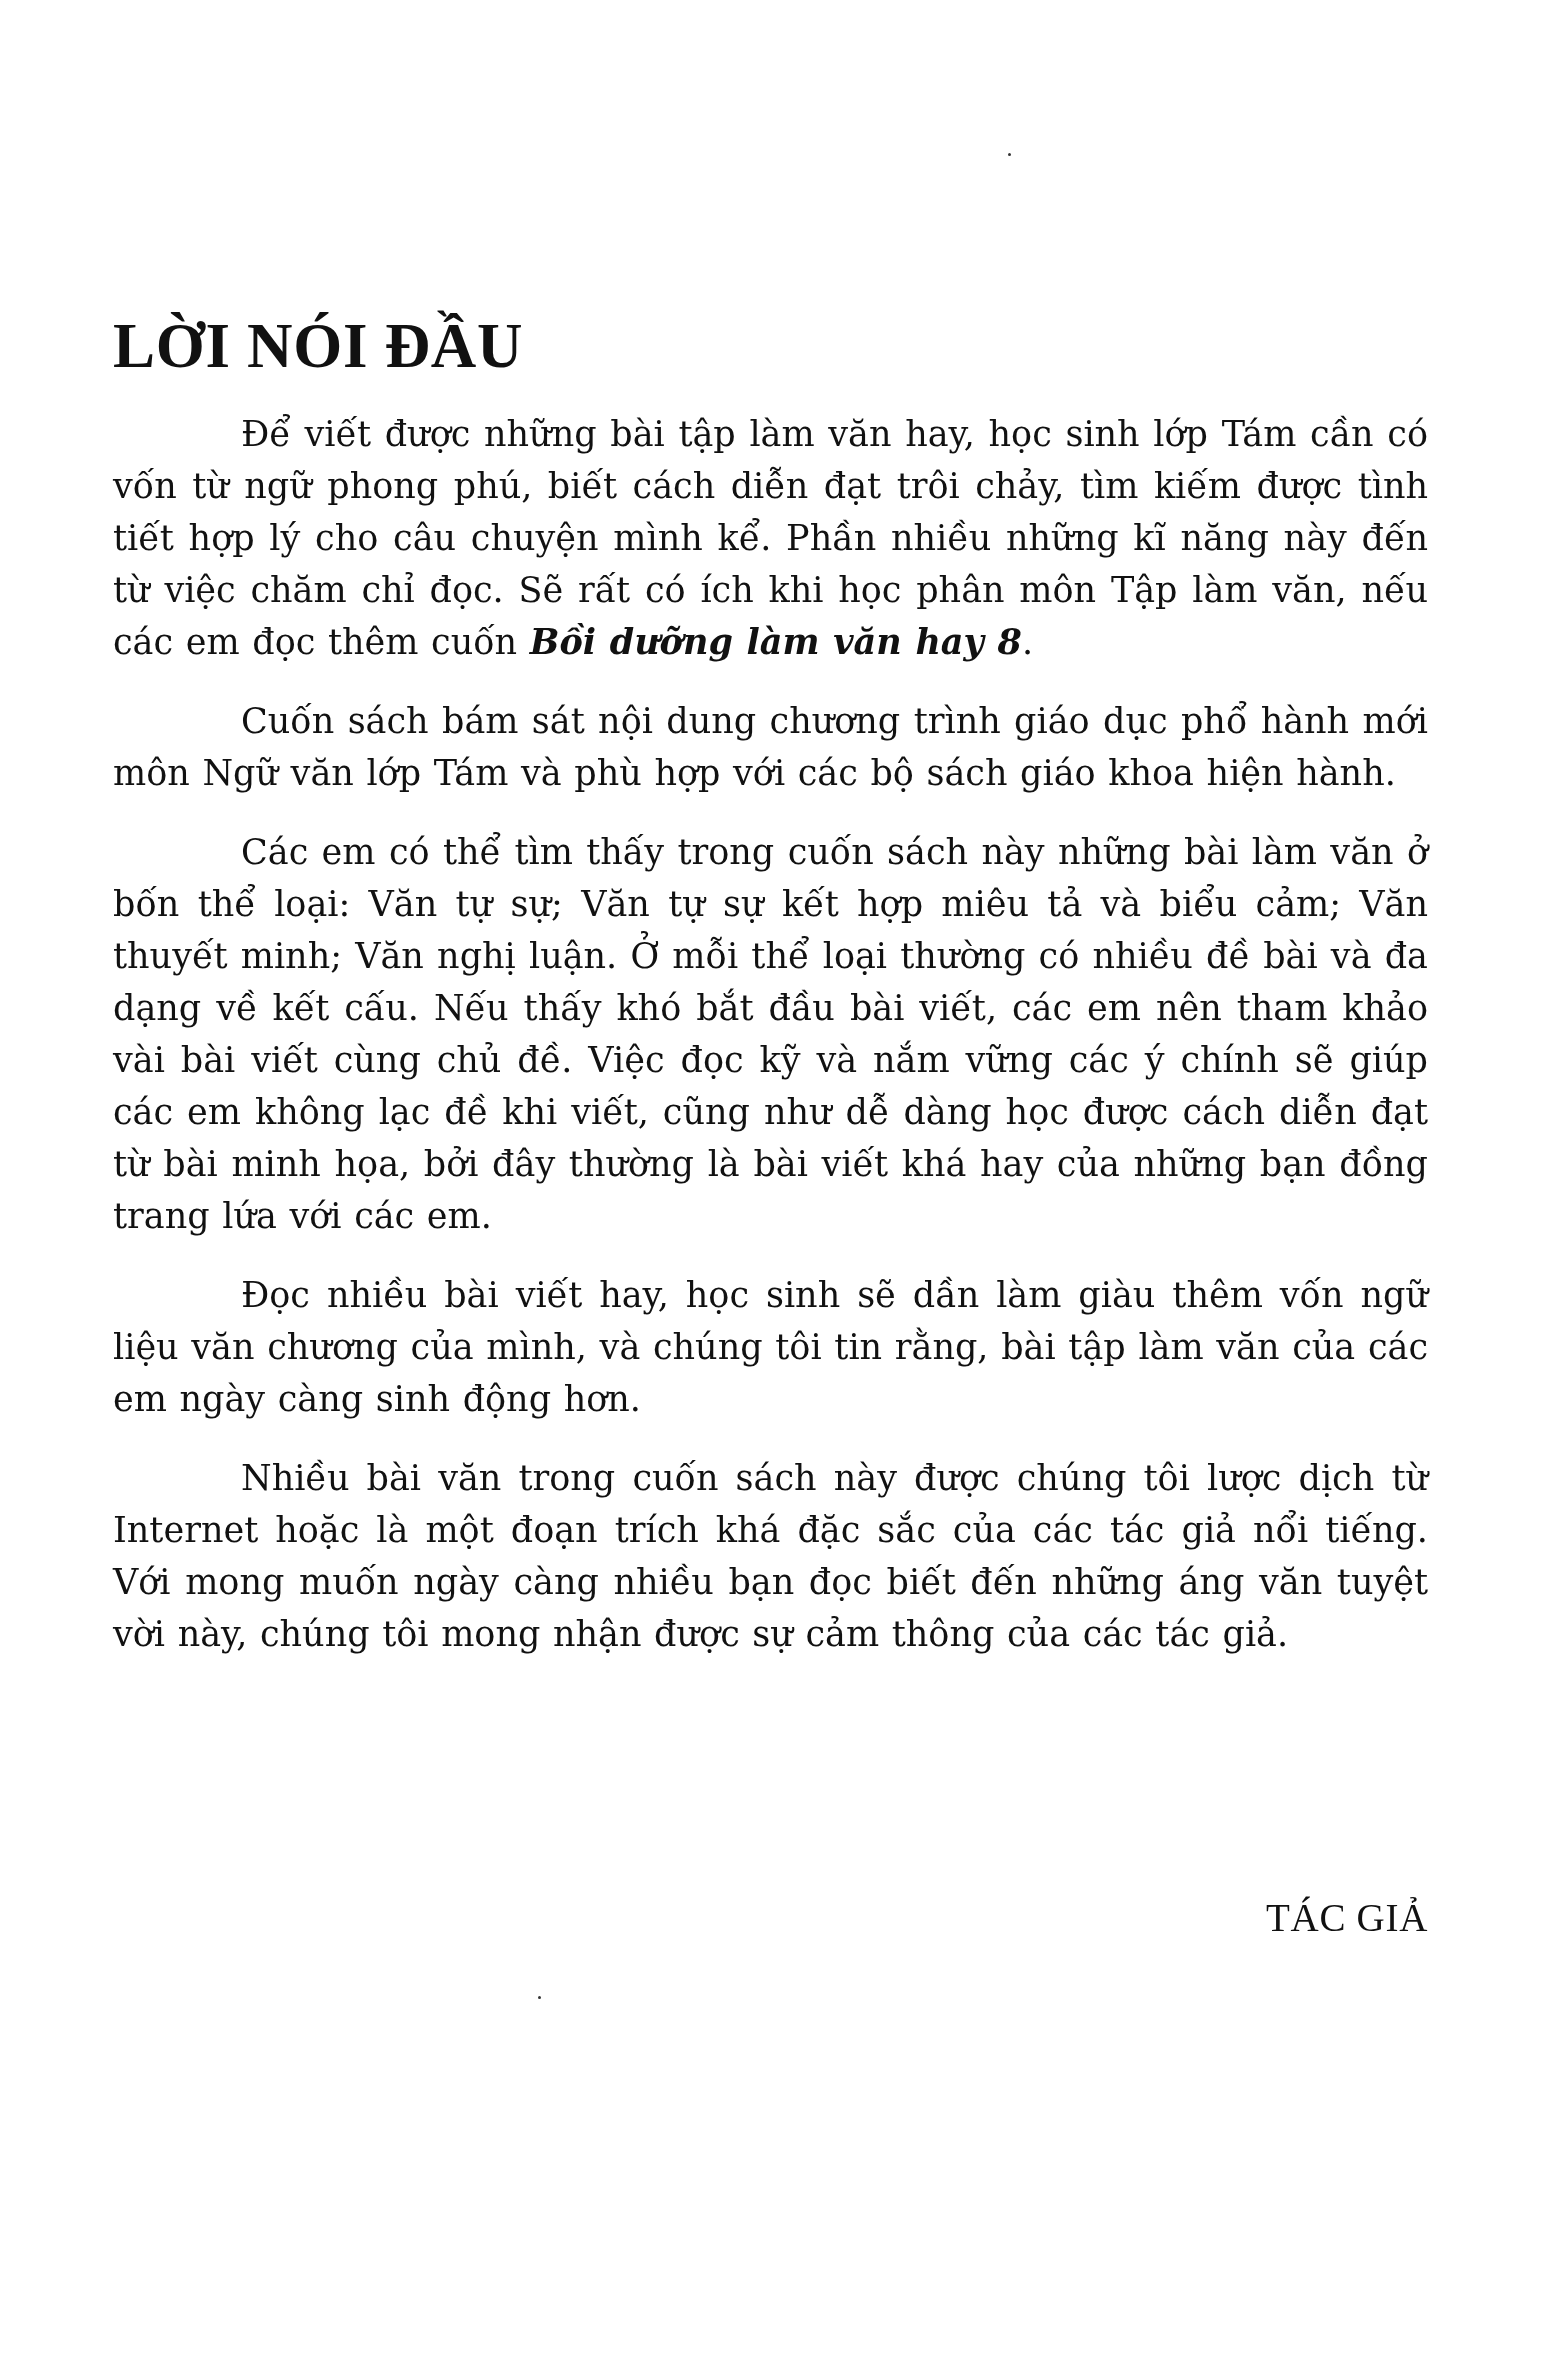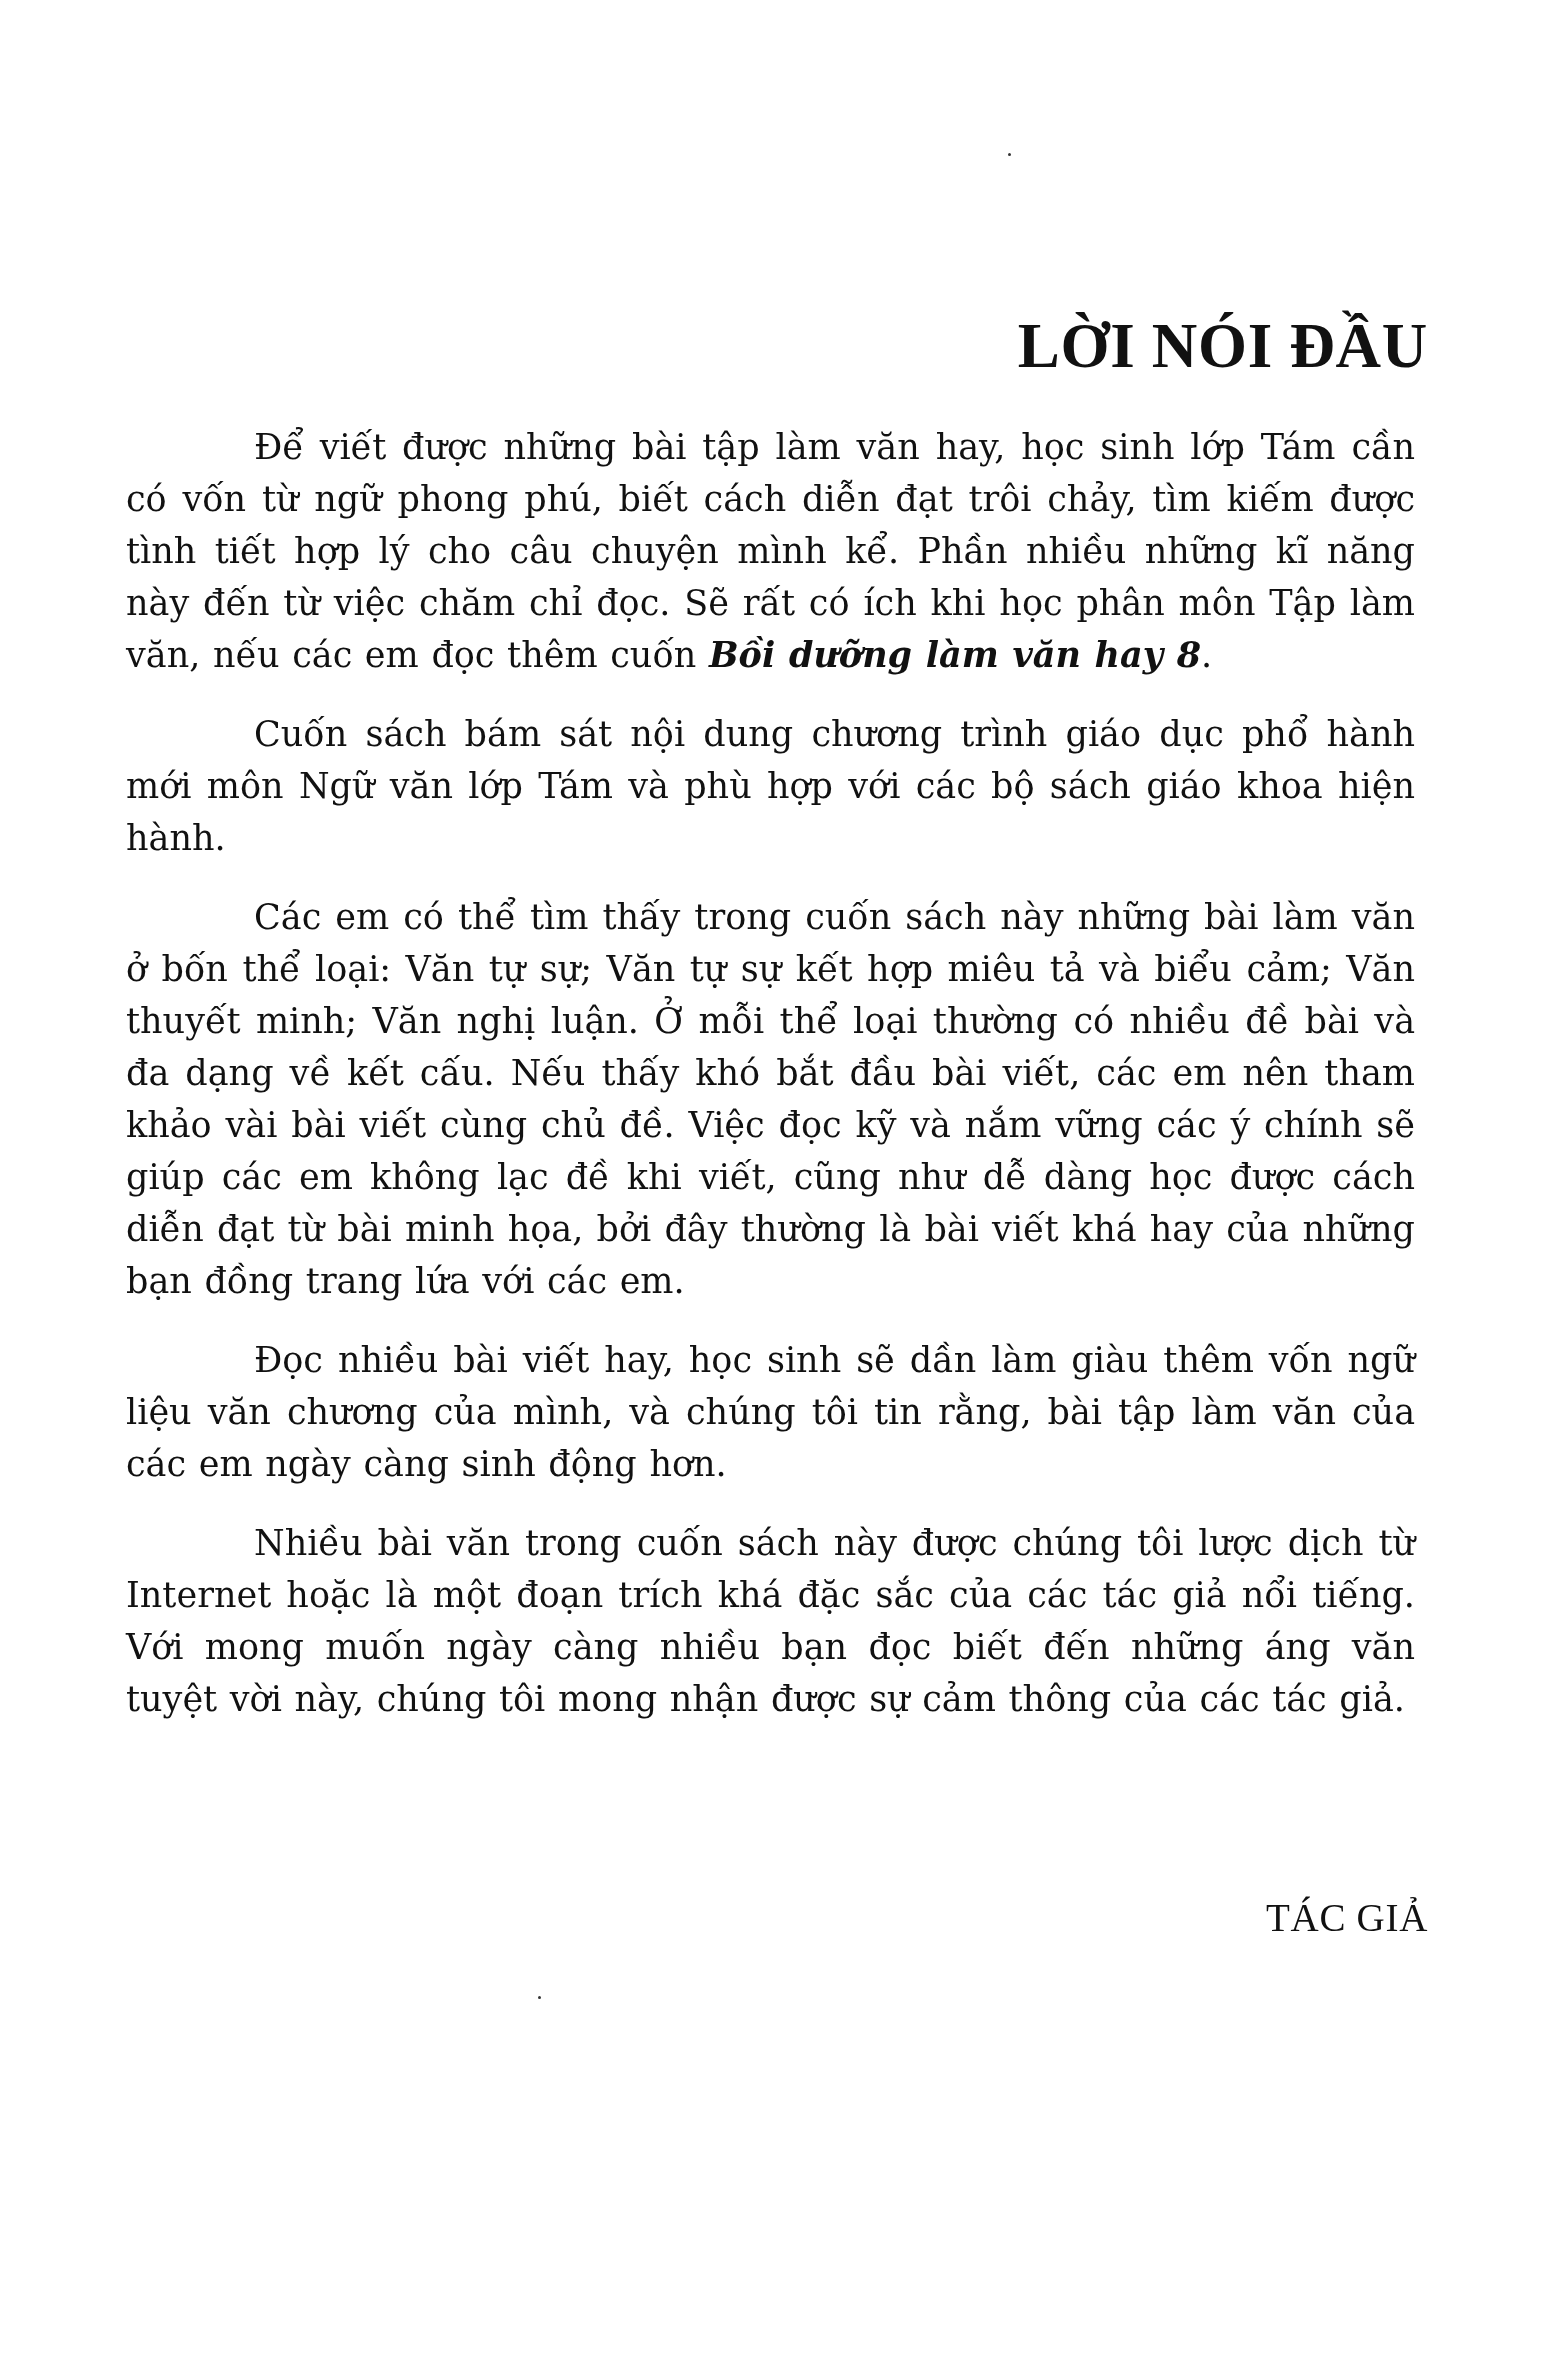--- a/index.html
+++ b/index.html
@@ -19,36 +19,36 @@
       position: absolute;
       left: 113px;
       top: 0;
       width: 1315px;
     }
     .title {
       position: absolute;
       left: 0;
       width: 1315px;
       top: 309px;
-      text-align: right;
+      text-align: left;
       font-family: "Liberation Serif", "DejaVu Serif", serif;
       font-weight: bold;
       font-size: 63px;
       line-height: 74px;
       letter-spacing: 0.7px;
       margin: 0;
     }
     .body {
       position: absolute;
       left: 0;
       top: 408px;
       width: 1315px;
     }
     .para {
-      margin: 13px;
+      margin: 0;
       font-size: 35px;
       line-height: 52px;
       text-align: justify;
       text-indent: 128px;
       word-spacing: 1.5px;
     }
     .para + .para {
       margin-top: 27px;
     }
     .para em.booktitle {

